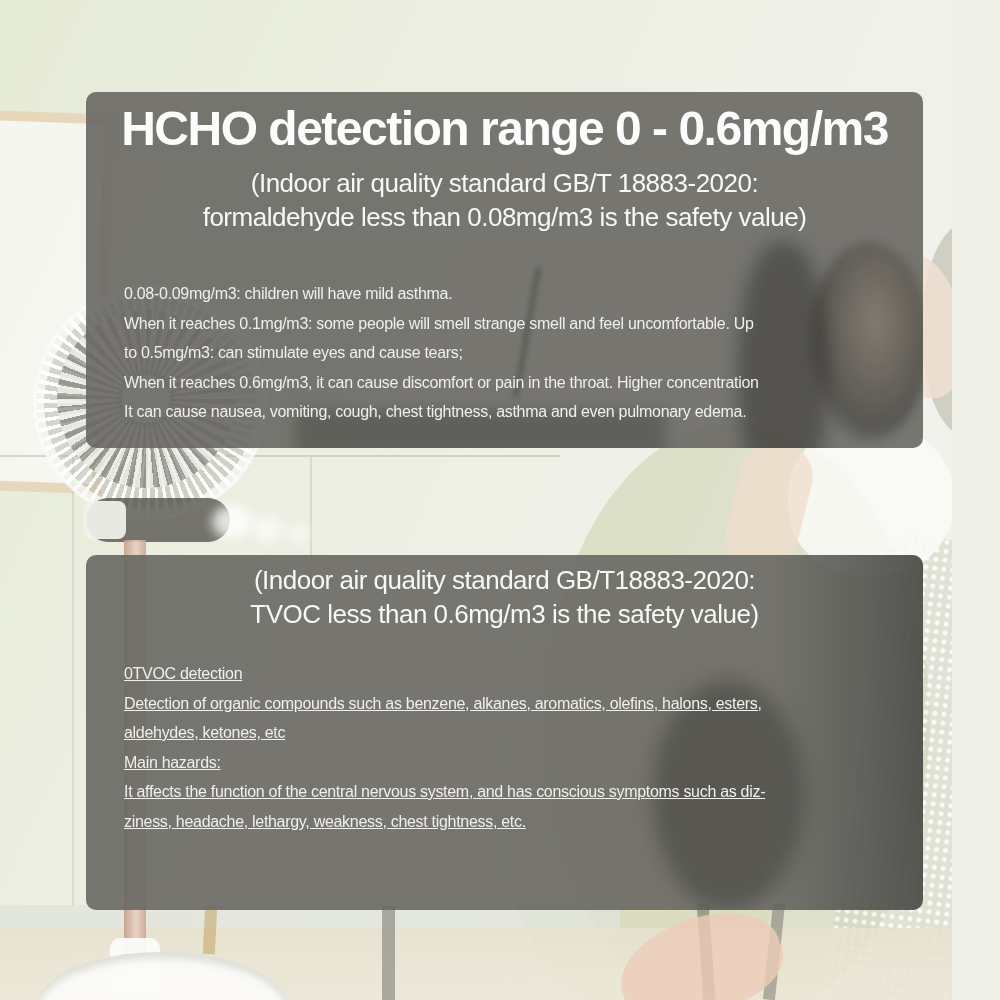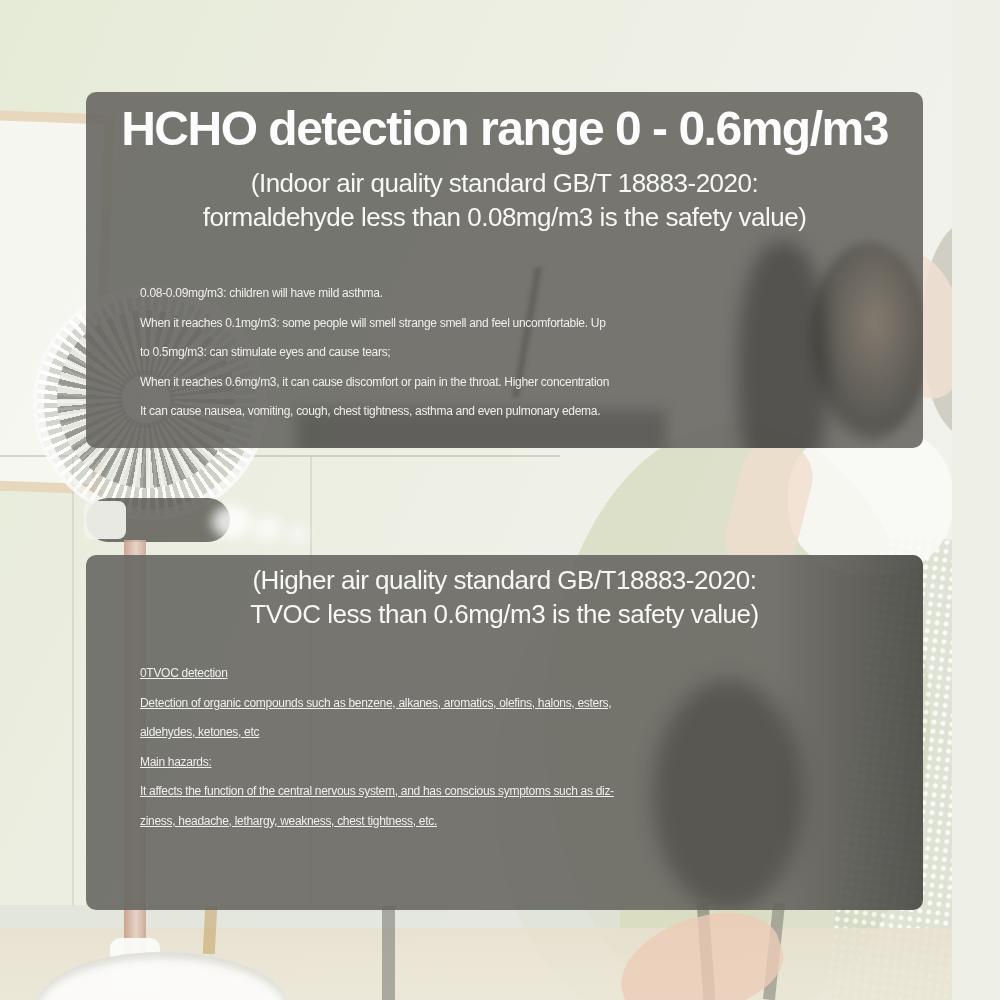--- a/index.html
+++ b/index.html
@@ -75,21 +75,21 @@
   
   .panel{position:absolute;left:86px;width:837px;border-radius:10px;
          background:rgba(104,103,99,.9);overflow:hidden;}
   .panel-hcho{top:92px;height:356px;}
   .panel-tvoc{top:555px;height:355px;}
   .panel-content{position:relative;z-index:2;}
   .panel-title{margin:8px 0 0 0;text-align:center;font-size:48px;line-height:58px;
                font-weight:700;letter-spacing:-1.5px;color:#fcfcfd;}
   .panel-subtitle{margin:8px 0 0 0;text-align:center;font-size:26px;line-height:34px;
                   letter-spacing:-.5px;color:#f7f7f4;white-space:pre-line;}
-  .panel-body{margin:45px 0 0 54px;font-size:12px;line-height:29.5px;
+  .panel-body{margin:45px 0 0 38px;font-size:16px;line-height:29.5px;
               letter-spacing:-.3px;color:#f0efec;white-space:pre;}
   .panel-tvoc .panel-body{margin-top:28px;text-decoration:underline;}
 
   
   .ghost{position:absolute;z-index:1;}
   .g-face{right:-6px;top:150px;width:120px;height:200px;border-radius:50%;
           background:radial-gradient(ellipse at 55% 40%, rgba(150,132,112,.4), rgba(40,38,33,.38) 62%, transparent 78%);
           filter:blur(5px);}
   .g-hair{right:95px;top:150px;width:90px;height:260px;border-radius:45%;
           background:rgba(35,33,29,.4);filter:blur(9px);}
@@ -157,21 +157,21 @@
 to 0.5mg/m3: can stimulate eyes and cause tears;
 When it reaches 0.6mg/m3, it can cause discomfort or pain in the throat. Higher concentration
 It can cause nausea, vomiting, cough, chest tightness, asthma and even pulmonary edema.</div>
     </div>
   </div>
 
   <div class="panel panel-tvoc">
     <div class="ghost g-right"></div>
     <div class="ghost g-chair"></div>
     <div class="panel-content">
-      <div class="panel-subtitle">(Higher air quality standard GB/T18883-2020:
+      <div class="panel-subtitle">(Indoor air quality standard GB/T18883-2020:
 TVOC less than 0.6mg/m3 is the safety value)</div>
       <div class="panel-body">0TVOC detection
 Detection of organic compounds such as benzene, alkanes, aromatics, olefins, halons, esters,
 aldehydes, ketones, etc
 Main hazards:
 It affects the function of the central nervous system, and has conscious symptoms such as diz-
 ziness, headache, lethargy, weakness, chest tightness, etc.</div>
     </div>
   </div>
 

